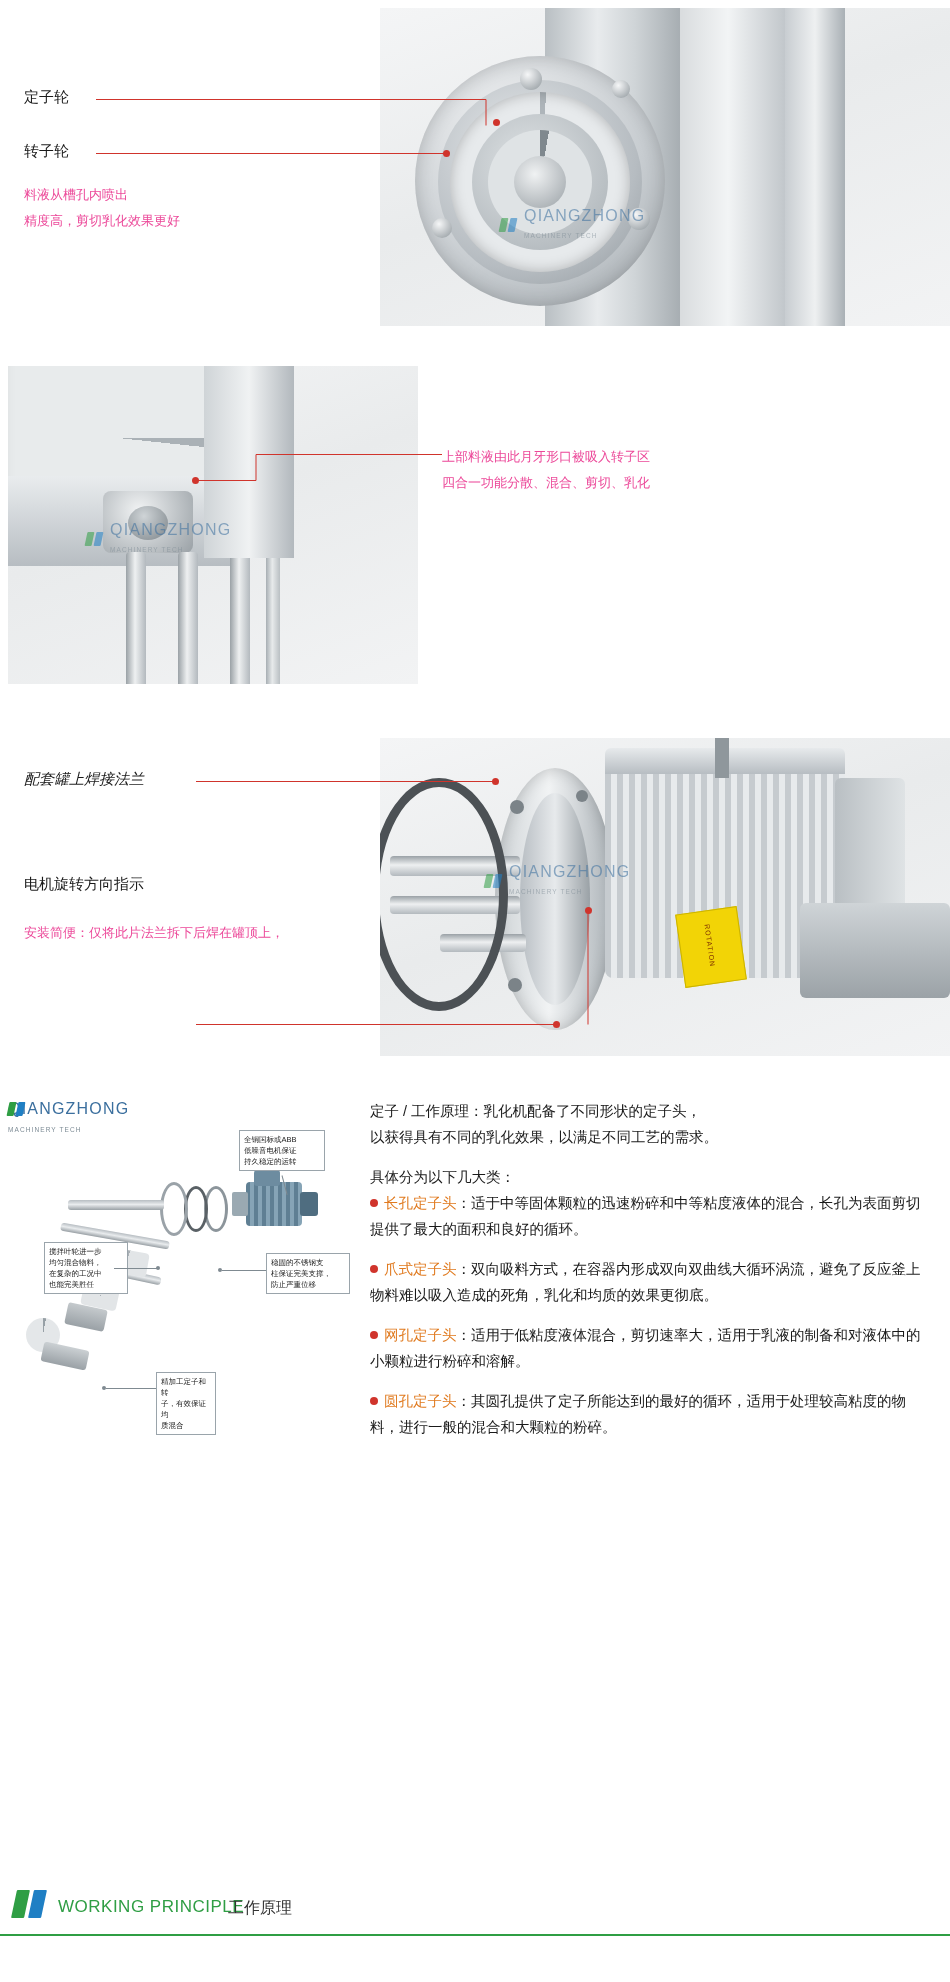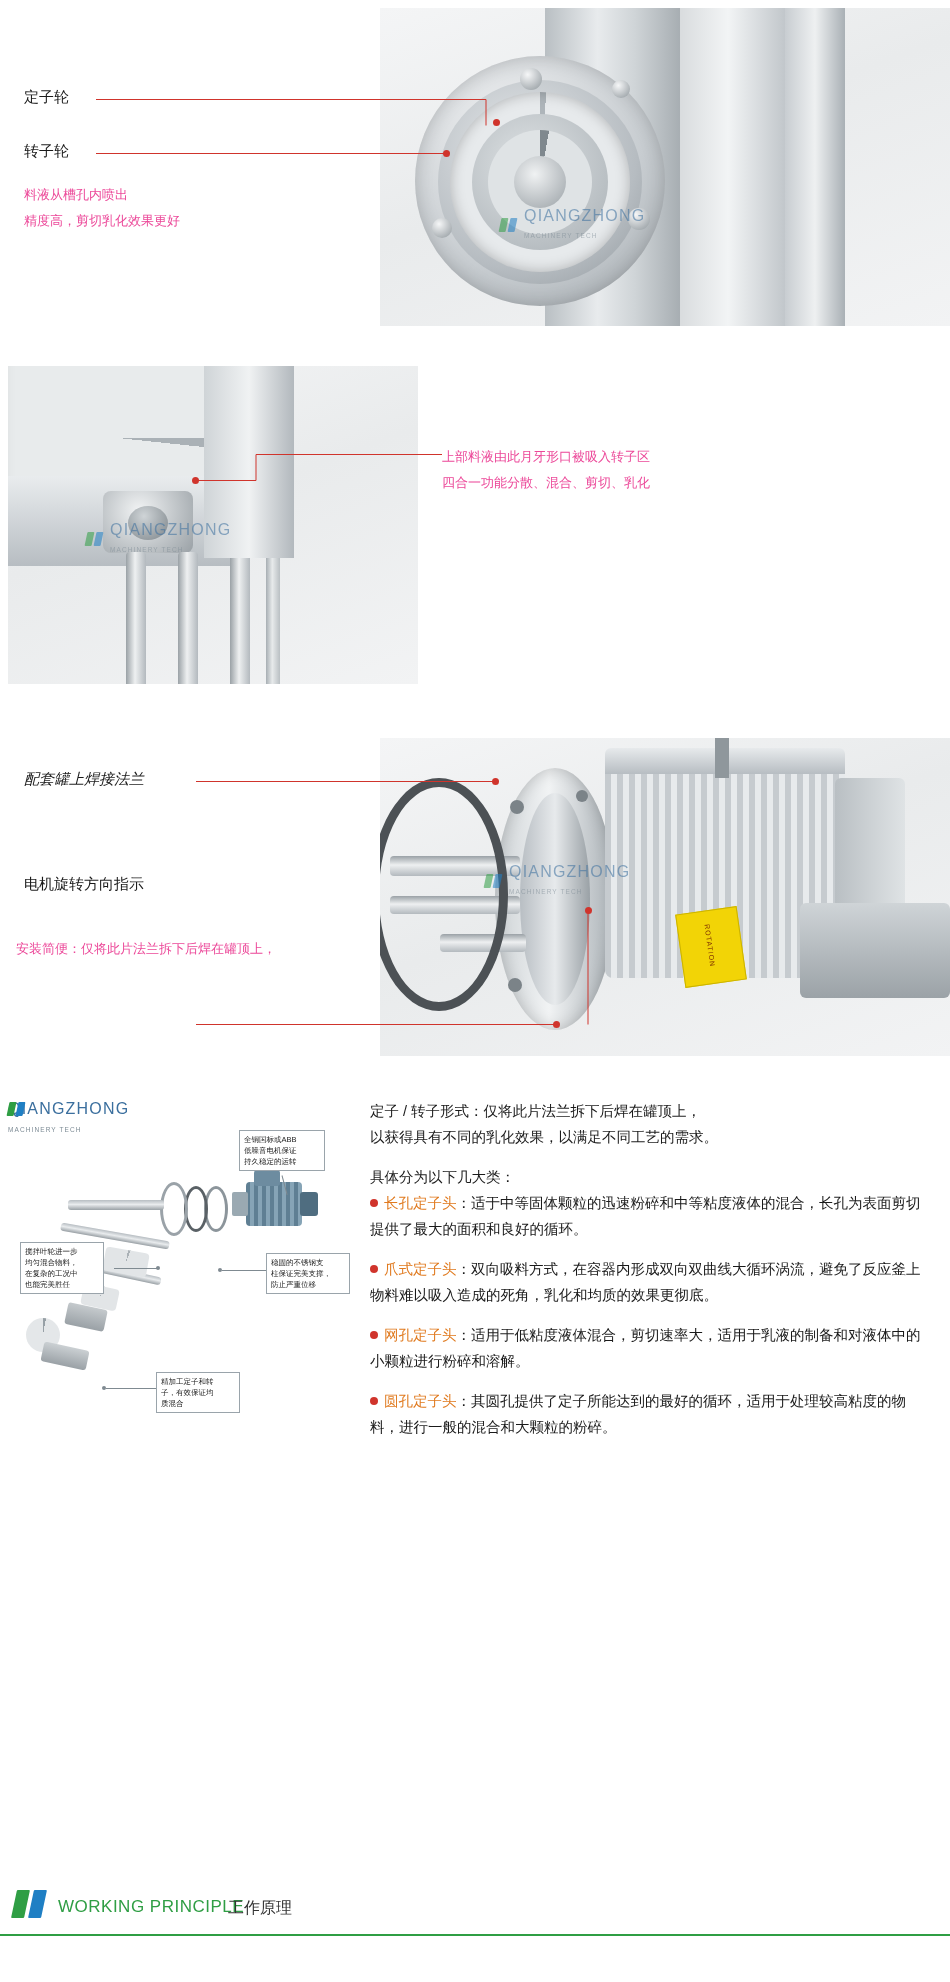--- a/index.html
+++ b/index.html
@@ -224,21 +224,21 @@
   <div class="lead" style="left:196px;top:781px;width:300px;"></div>
   <div class="dot" style="left:492px;top:778px;"></div>
   <div class="label" style="left:24px;top:770px;font-style:italic;">配套罐上焊接法兰</div>
 
   <div class="lead" style="left:196px;top:1024px;width:360px;"></div>
   <div class="lead" style="left:588px;top:1024px;width:114px;transform:rotate(-90deg);transform-origin:left center;"></div>
   <div class="dot" style="left:585px;top:907px;"></div>
   <div class="dot" style="left:553px;top:1021px;"></div>
 
   <div class="label" style="left:24px;top:875px;">电机旋转方向指示</div>
-  <div class="para" style="left:16px;top:920px;width:350px;margin-top:16px;">
+  <div class="para" style="left:24px;top:920px;width:350px;">
     <div>安装简便：仅将此片法兰拆下后焊在罐顶上，</div>
   </div>
 
   <div class="diagram" style="left:8px;top:1100px;width:350px;height:340px;">
 
     <div class="sh" style="left:238px;top:82px;width:56px;height:44px;background:repeating-linear-gradient(90deg,#5f7f93 0 4px,#86a4b6 4px 8px);border-radius:4px;"></div>
     <div class="sh" style="left:292px;top:92px;width:18px;height:24px;background:#4f6d80;border-radius:3px;"></div>
     <div class="sh" style="left:246px;top:70px;width:26px;height:16px;background:#6d8ca0;border-radius:3px;"></div>
     <div class="sh" style="left:224px;top:92px;width:16px;height:24px;background:#9aa9b2;border-radius:2px;"></div>
 
@@ -262,42 +262,42 @@
         <span class="wm-t2">MACHINERY TECH</span>
       </span>
     </div>
   </div>
 
   <div class="dg-note" style="left:239px;top:1130px;width:86px;white-space:pre-line;">全铜国标或ABB
 低噪音电机保证
 持久稳定的运转</div>
   <div class="dg-line" style="left:282px;top:1175px;width:20px;transform:rotate(75deg);"></div>
 
-  <div class="dg-note" style="left:20px;top:1242px;width:84px;white-space:pre-line;">搅拌叶轮进一步
+  <div class="dg-note" style="left:44px;top:1242px;width:84px;white-space:pre-line;">搅拌叶轮进一步
 均匀混合物料，
 在复杂的工况中
 也能完美胜任</div>
   <div class="dg-line" style="left:114px;top:1268px;width:44px;"></div>
   <div class="dg-dot" style="left:156px;top:1266px;"></div>
 
   <div class="dg-note" style="left:266px;top:1253px;width:84px;white-space:pre-line;">稳固的不锈钢支
 柱保证完美支撑，
 防止严重位移</div>
   <div class="dg-line" style="left:222px;top:1270px;width:44px;"></div>
   <div class="dg-dot" style="left:218px;top:1268px;"></div>
 
-  <div class="dg-note" style="left:156px;top:1372px;width:84px;white-space:pre-line;">精加工定子和转
+  <div class="dg-note" style="left:156px;top:1372px;width:60px;white-space:pre-line;">精加工定子和转
 子，有效保证均
 质混合</div>
   <div class="dg-line" style="left:106px;top:1388px;width:50px;"></div>
   <div class="dg-dot" style="left:102px;top:1386px;"></div>
 
   <div class="body-col" style="left:370px;top:1098px;width:560px;">
     <p>
-      <span>定子 / 转子形式：仅将此片法兰拆下后焊在罐顶上，</span><br>
+      <span>定子 / 工作原理：乳化机配备了不同形状的定子头，</span><br>
       <span>以获得具有不同的乳化效果，以满足不同工艺的需求。</span>
     </p>
     <p style="margin-bottom:0;">具体分为以下几大类：</p>
 
     <p class="bullet">
       <span class="bdot"></span><span class="hl">长孔定子头</span><span>：适于中等固体颗粒的迅速粉碎和中等粘度液体的混合，长孔为表面剪切提供了最大的面积和良好的循环。</span>
     </p>
     <p class="bullet">
       <span class="bdot"></span><span class="hl">爪式定子头</span><span>：双向吸料方式，在容器内形成双向双曲线大循环涡流，避免了反应釜上物料难以吸入造成的死角，乳化和均质的效果更彻底。</span>
     </p>

